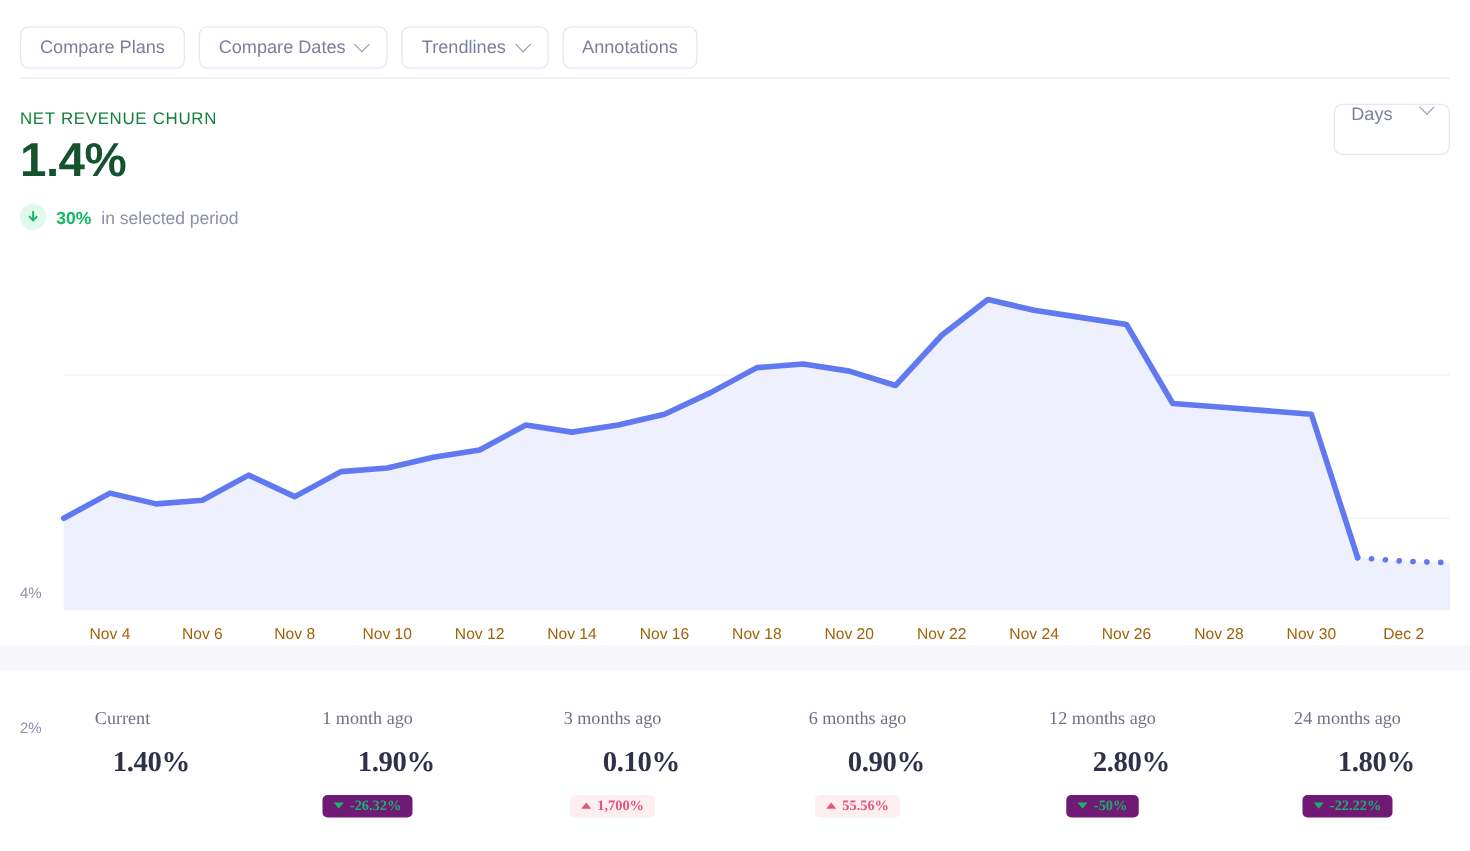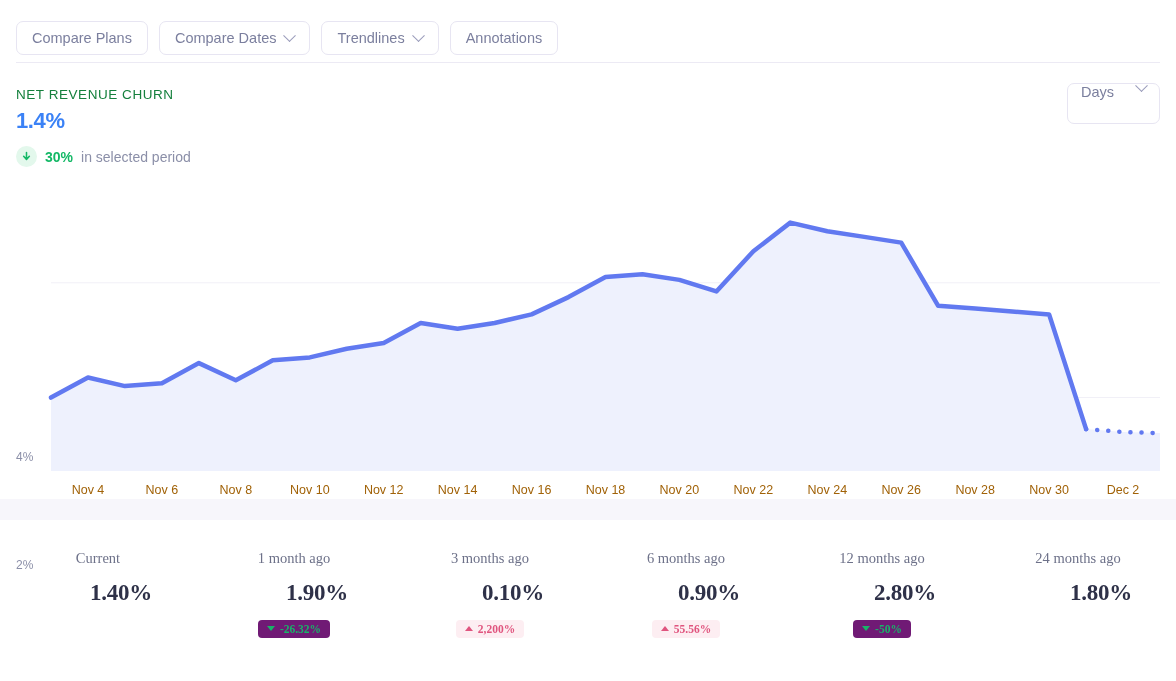--- a/index.html
+++ b/index.html
@@ -58,23 +58,23 @@
     padding: 24px 16px 0 16px;
   }
   .metric-label {
     font-size: 13.5px;
     letter-spacing: 0.55px;
     color: #15803d;
     text-transform: uppercase;
     margin: 0 0 6px 0;
   }
   .metric-value {
-    font-size: 22px;
+    font-size: 38px;
     font-weight: bold;
-    color: #3b82f6;
+    color: #14532d;
     letter-spacing: -0.4px;
     margin: 0 0 12px 0;
   }
   .metric-delta {
     display: flex;
     align-items: center;
     gap: 8px;
     font-size: 14px;
     color: #8b8fa8;
   }
@@ -281,21 +281,21 @@
       <div class="badge-slot"><span class="badge down">
           <span class="tri d"></span>
           <span>-26.32%</span>
         </span></div>
     </div>
     <div class="card">
       <div class="card-label">3 months ago</div>
       <div class="card-value">0.10%</div>
       <div class="badge-slot"><span class="badge up">
           <span class="tri u"></span>
-          <span>2,200%</span>
+          <span>1,700%</span>
         </span></div>
     </div>
     <div class="card">
       <div class="card-label">6 months ago</div>
       <div class="card-value">0.90%</div>
       <div class="badge-slot"><span class="badge up">
           <span class="tri u"></span>
           <span>55.56%</span>
         </span></div>
     </div>
@@ -303,14 +303,18 @@
       <div class="card-label">12 months ago</div>
       <div class="card-value">2.80%</div>
       <div class="badge-slot"><span class="badge down">
           <span class="tri d"></span>
           <span>-50%</span>
         </span></div>
     </div>
     <div class="card">
       <div class="card-label">24 months ago</div>
       <div class="card-value">1.80%</div>
+      <div class="badge-slot"><span class="badge down">
+          <span class="tri d"></span>
+          <span>-22.22%</span>
+        </span></div>
     </div>
   </div>
 
 </body></html>

